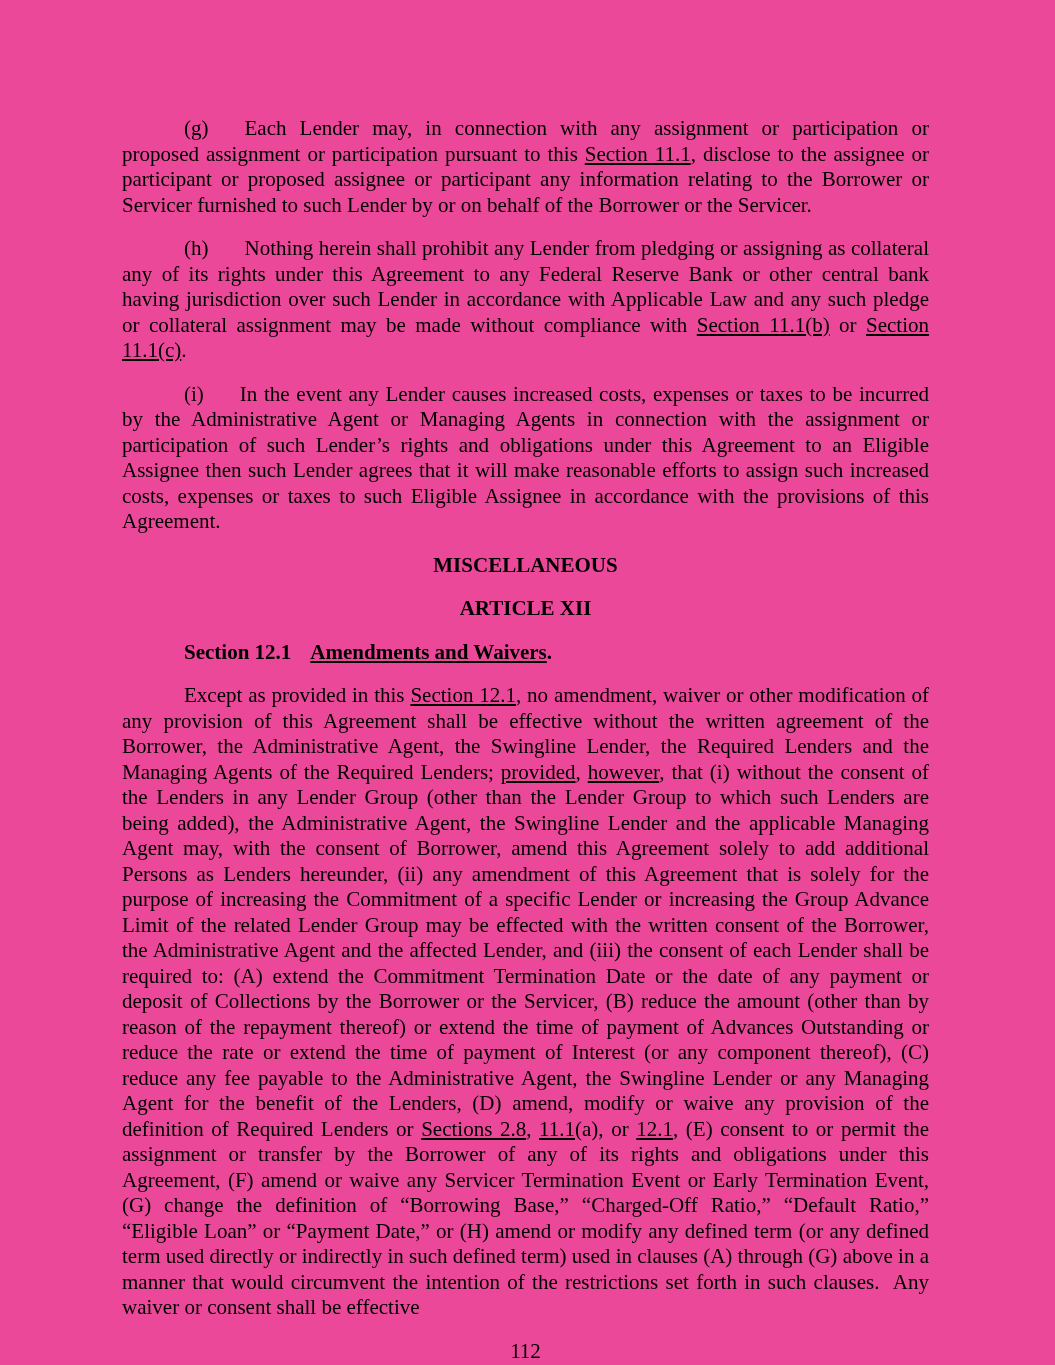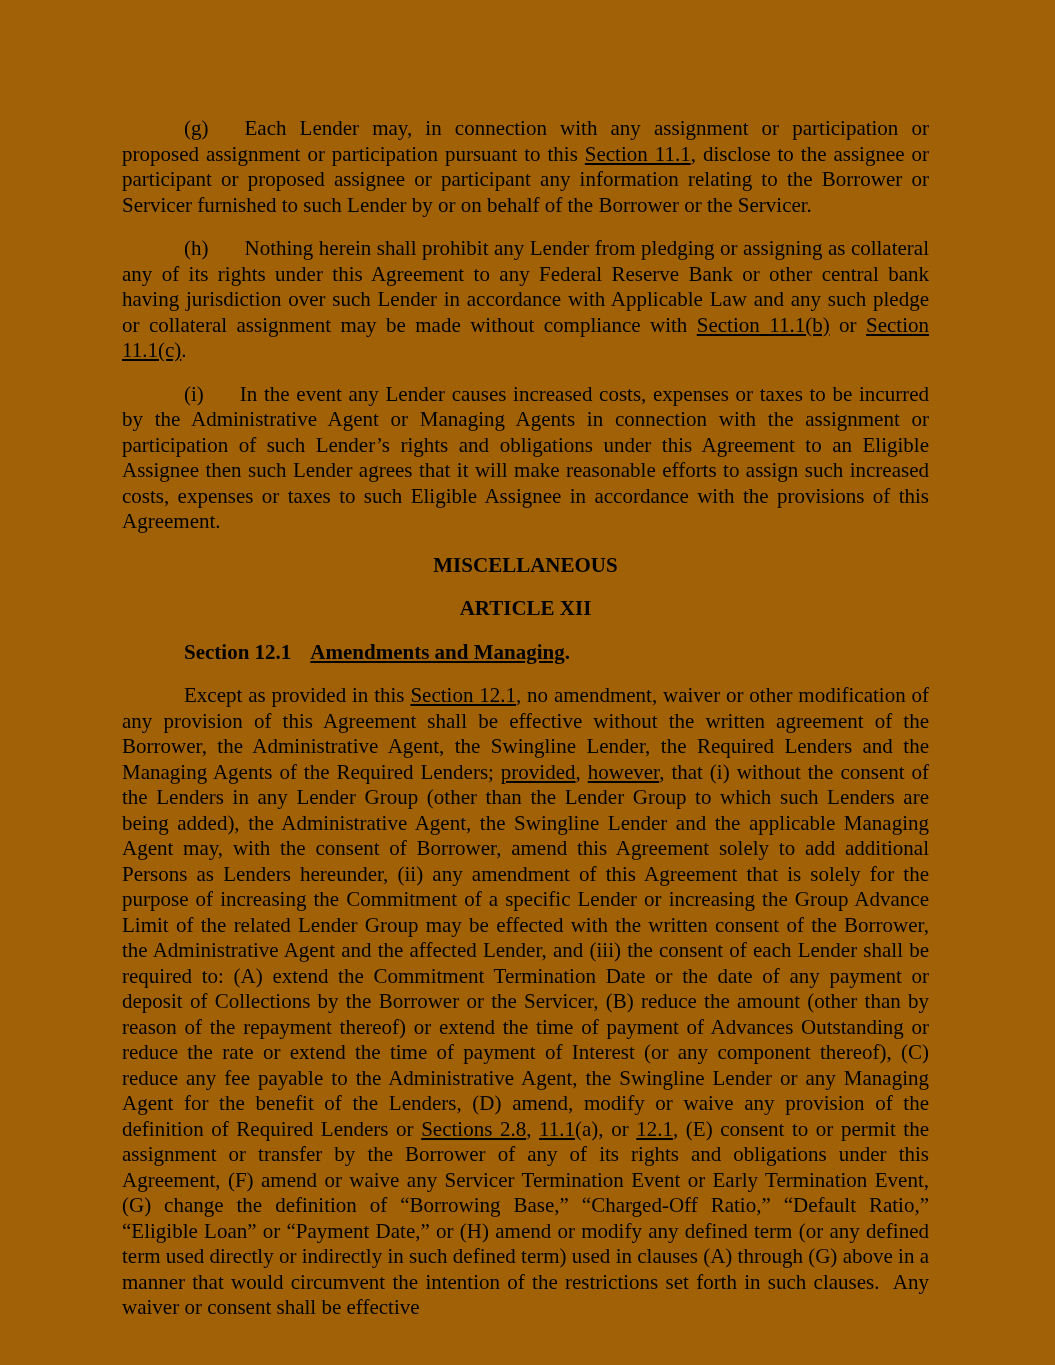--- a/index.html
+++ b/index.html
@@ -7,21 +7,21 @@
     padding: 0;
     width: 1055px;
     height: 1365px;
     background: #ffffff;
     overflow: hidden;
   }
   .page {
     position: relative;
     width: 1055px;
     height: 1365px;
-    background: #a16207;
+    background: #ec4899;
     color: #000000;
     font-family: "Liberation Serif", serif;
   }
   .content {
     position: absolute;
     top: 116px;
     left: 122px;
     width: 807px;
     font-size: 21px;
     line-height: 25.5px;
@@ -56,19 +56,20 @@
     <p class="para"><span>(g)</span><span class="tab"></span><span>Each Lender may, in connection with any assignment or participation or proposed assignment or participation pursuant to this </span><span class="u">Section 11.1</span><span>, disclose to the assignee or participant or proposed assignee or participant any information relating to the Borrower or Servicer furnished to such Lender by or on behalf of the Borrower or the Servicer.</span></p>
 
     <p class="para"><span>(h)</span><span class="tab"></span><span>Nothing herein shall prohibit any Lender from pledging or assigning as collateral any of its rights under this Agreement to any Federal Reserve Bank or other central bank having jurisdiction over such Lender in accordance with Applicable Law and any such pledge or collateral assignment may be made without compliance with </span><span class="u">Section 11.1(b)</span><span> or </span><span class="u">Section 11.1(c)</span><span>.</span></p>
 
     <p class="para"><span>(i)</span><span class="tab"></span><span>In the event any Lender causes increased costs, expenses or taxes to be incurred by the Administrative Agent or Managing Agents in connection with the assignment or participation of such Lender’s rights and obligations under this Agreement to an Eligible Assignee then such Lender agrees that it will make reasonable efforts to assign such increased costs, expenses or taxes to such Eligible Assignee in accordance with the provisions of this Agreement.</span></p>
 
     <p class="heading">MISCELLANEOUS</p>
 
     <p class="heading">ARTICLE XII</p>
 
-    <p class="para"><span class="b">Section 12.1</span><span class="tab-sm"></span><span class="u b">Amendments and Managing</span><span class="b">.</span></p>
+    <p class="para"><span class="b">Section 12.1</span><span class="tab-sm"></span><span class="u b">Amendments and Waivers</span><span class="b">.</span></p>
 
     <p class="para"><span>Except as provided in this </span><span class="u">Section 12.1</span><span>, no amendment, waiver or other modification of any provision of this Agreement shall be effective without the written agreement of the Borrower, the Administrative Agent, the Swingline Lender, the Required Lenders and the Managing Agents of the Required Lenders; </span><span class="u">provided</span><span>, </span><span class="u">however</span><span>, that (i) without the consent of the Lenders in any Lender Group (other than the Lender Group to which such Lenders are being added), the Administrative Agent, the Swingline Lender and the applicable Managing Agent may, with the consent of Borrower, amend this Agreement solely to add additional Persons as Lenders hereunder, (ii) any amendment of this Agreement that is solely for the purpose of increasing the Commitment of a specific Lender or increasing the Group Advance Limit of the related Lender Group may be effected with the written consent of the Borrower, the Administrative Agent and the affected Lender, and (iii) the consent of each Lender shall be required to: (A) extend the Commitment Termination Date or the date of any payment or deposit of Collections by the Borrower or the Servicer, (B) reduce the amount (other than by reason of the repayment thereof) or extend the time of payment of Advances Outstanding or reduce the rate or extend the time of payment of Interest (or any component thereof), (C) reduce any fee payable to the Administrative Agent, the Swingline Lender or any Managing Agent for the benefit of the Lenders, (D) amend, modify or waive any provision of the definition of Required Lenders or </span><span class="u">Sections 2.8</span><span>, </span><span class="u">11.1</span><span>(a), or </span><span class="u">12.1</span><span>, (E) consent to or permit the assignment or transfer by the Borrower of any of its rights and obligations under this Agreement, (F) amend or waive any Servicer Termination Event or Early Termination Event, (G) change the definition of “Borrowing Base,” “Charged-Off Ratio,” “Default Ratio,” “Eligible Loan” or “Payment Date,” or (H) amend or modify any defined term (or any defined term used directly or indirectly in such defined term) used in clauses (A) through (G) above in a manner that would circumvent the intention of the restrictions set forth in such clauses.&nbsp; Any waiver or consent shall be effective</span></p>
 
+    <p class="page-number">112</p>
 
   </div>
 </div>
 
 </body></html>

